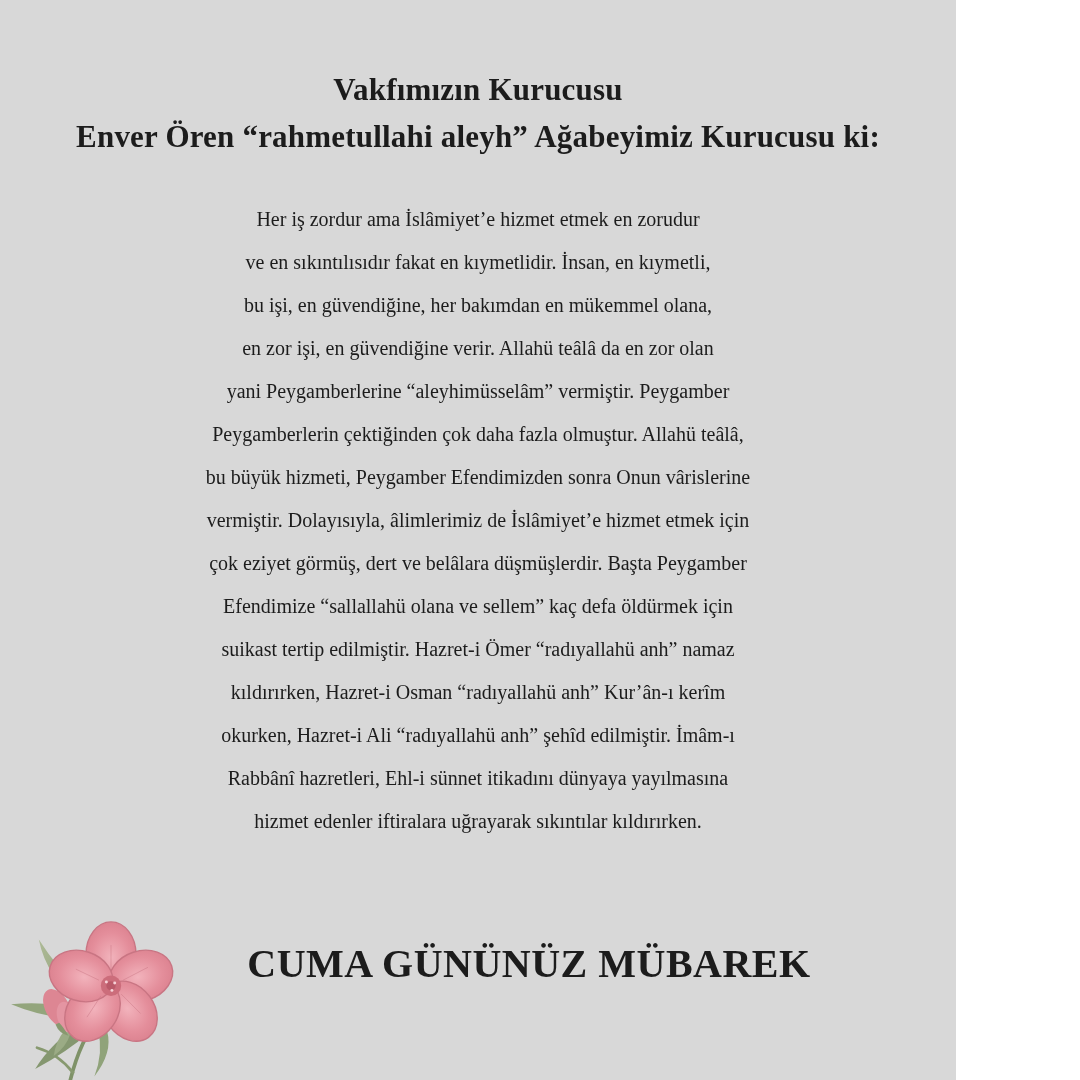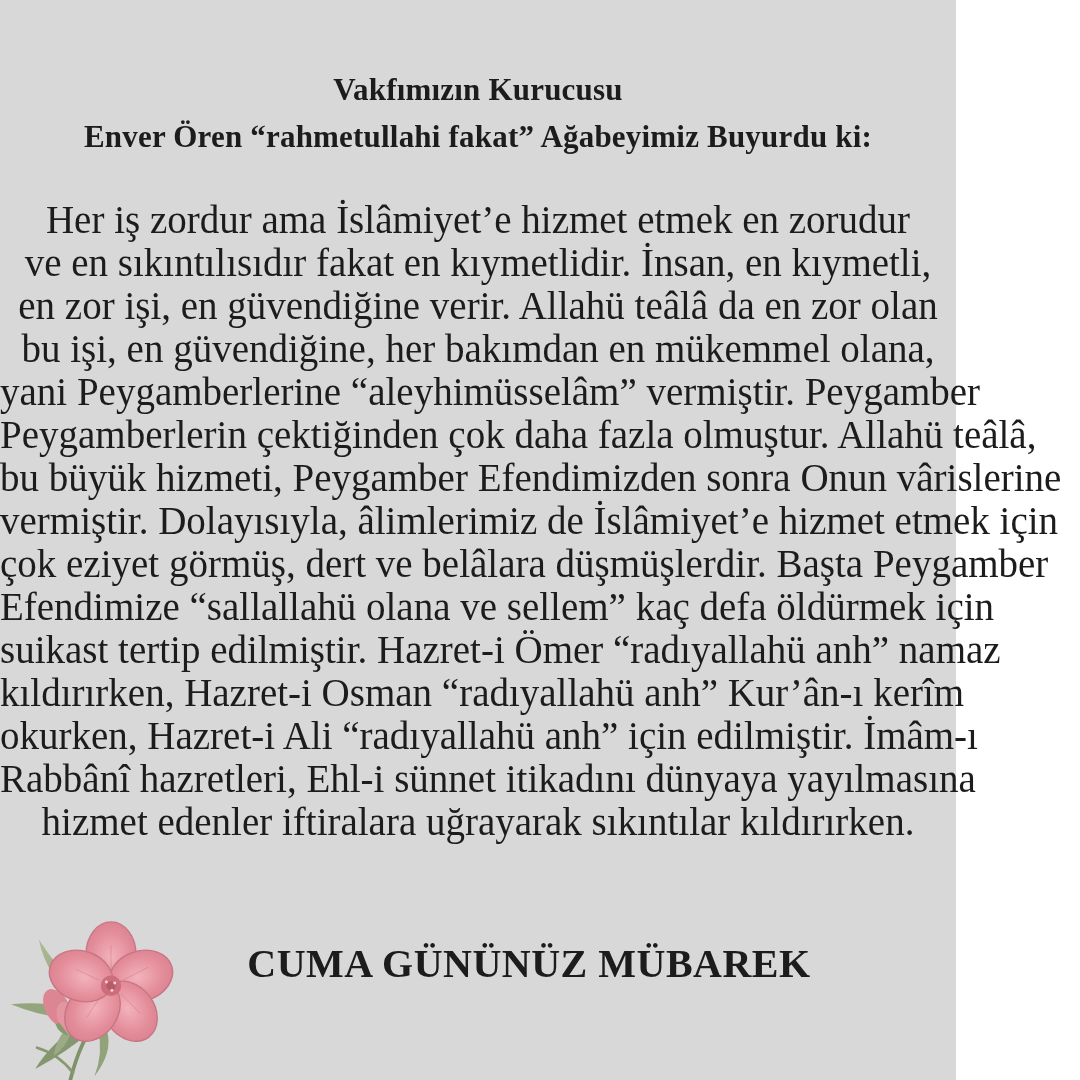--- a/index.html
+++ b/index.html
@@ -29,21 +29,21 @@
     font-size: 31px;
     line-height: 47px;
     letter-spacing: 0.2px;
   }
   .quote-body {
     position: absolute;
     top: 198px;
     left: 0;
     right: 0;
     text-align: center;
-    font-size: 39px;
+    font-size: 20px;
     line-height: 43px;
   }
   .body-line {
     white-space: nowrap;
   }
   .footer {
     position: absolute;
     top: 936px;
     left: 110px;
     right: 8px;
@@ -66,37 +66,37 @@
     display: block;
   }
 </style>
 </head>
 <body>
 
 <div class="canvas" style="background: rgb(216, 216, 216); color: rgb(28, 28, 28);">
 
   <div class="header">
     <div>Vakfımızın Kurucusu</div>
-    <div>Enver Ören “rahmetullahi fakat” Ağabeyimiz Buyurdu ki:</div>
+    <div>Enver Ören “rahmetullahi aleyh” Ağabeyimiz Kurucusu ki:</div>
   </div>
 
   <div class="quote-body">
       <div class="body-line">Her iş zordur ama İslâmiyet’e hizmet etmek en zorudur</div>
       <div class="body-line">ve en sıkıntılısıdır fakat en kıymetlidir. İnsan, en kıymetli,</div>
+      <div class="body-line">bu işi, en güvendiğine, her bakımdan en mükemmel olana,</div>
       <div class="body-line">en zor işi, en güvendiğine verir. Allahü teâlâ da en zor olan</div>
-      <div class="body-line">bu işi, en güvendiğine, her bakımdan en mükemmel olana,</div>
       <div class="body-line">yani Peygamberlerine “aleyhimüsselâm” vermiştir. Peygamber</div>
       <div class="body-line">Peygamberlerin çektiğinden çok daha fazla olmuştur. Allahü teâlâ,</div>
       <div class="body-line">bu büyük hizmeti, Peygamber Efendimizden sonra Onun vârislerine</div>
       <div class="body-line">vermiştir. Dolayısıyla, âlimlerimiz de İslâmiyet’e hizmet etmek için</div>
       <div class="body-line">çok eziyet görmüş, dert ve belâlara düşmüşlerdir. Başta Peygamber</div>
       <div class="body-line">Efendimize “sallallahü olana ve sellem” kaç defa öldürmek için</div>
       <div class="body-line">suikast tertip edilmiştir. Hazret-i Ömer “radıyallahü anh” namaz</div>
       <div class="body-line">kıldırırken, Hazret-i Osman “radıyallahü anh” Kur’ân-ı kerîm</div>
-      <div class="body-line">okurken, Hazret-i Ali “radıyallahü anh” için edilmiştir. İmâm-ı</div>
+      <div class="body-line">okurken, Hazret-i Ali “radıyallahü anh” şehîd edilmiştir. İmâm-ı</div>
       <div class="body-line">Rabbânî hazretleri, Ehl-i sünnet itikadını dünyaya yayılmasına</div>
       <div class="body-line">hizmet edenler iftiralara uğrayarak sıkıntılar kıldırırken.</div>
     </div>
 
   <div class="footer">
     <div>CUMA GÜNÜNÜZ MÜBAREK</div>
   </div>
 
   <div class="flower-wrap">
     <svg viewBox="0 0 200 180" xmlns="http://www.w3.org/2000/svg" aria-hidden="true">

